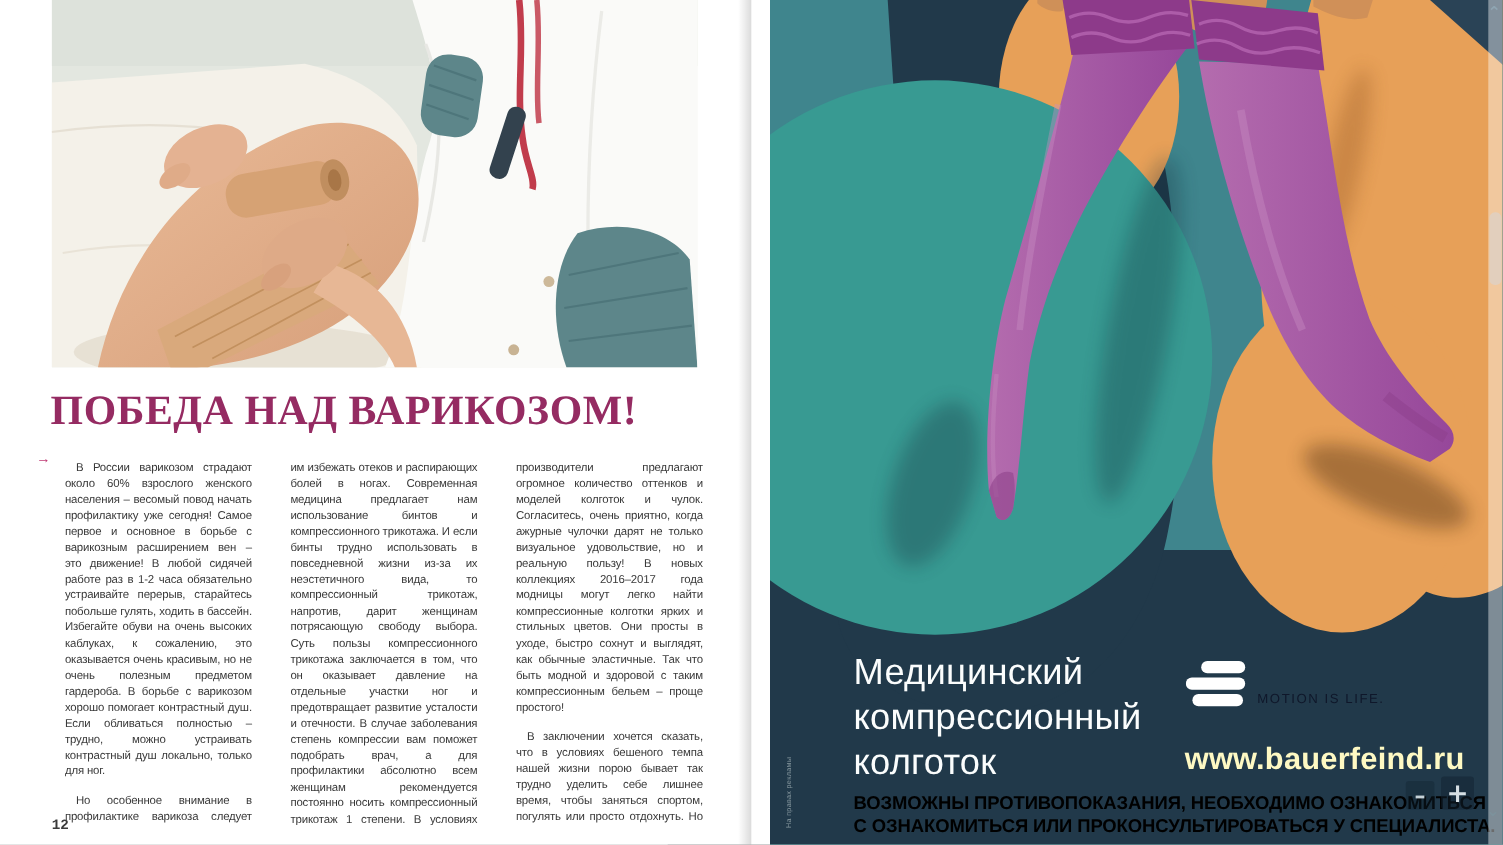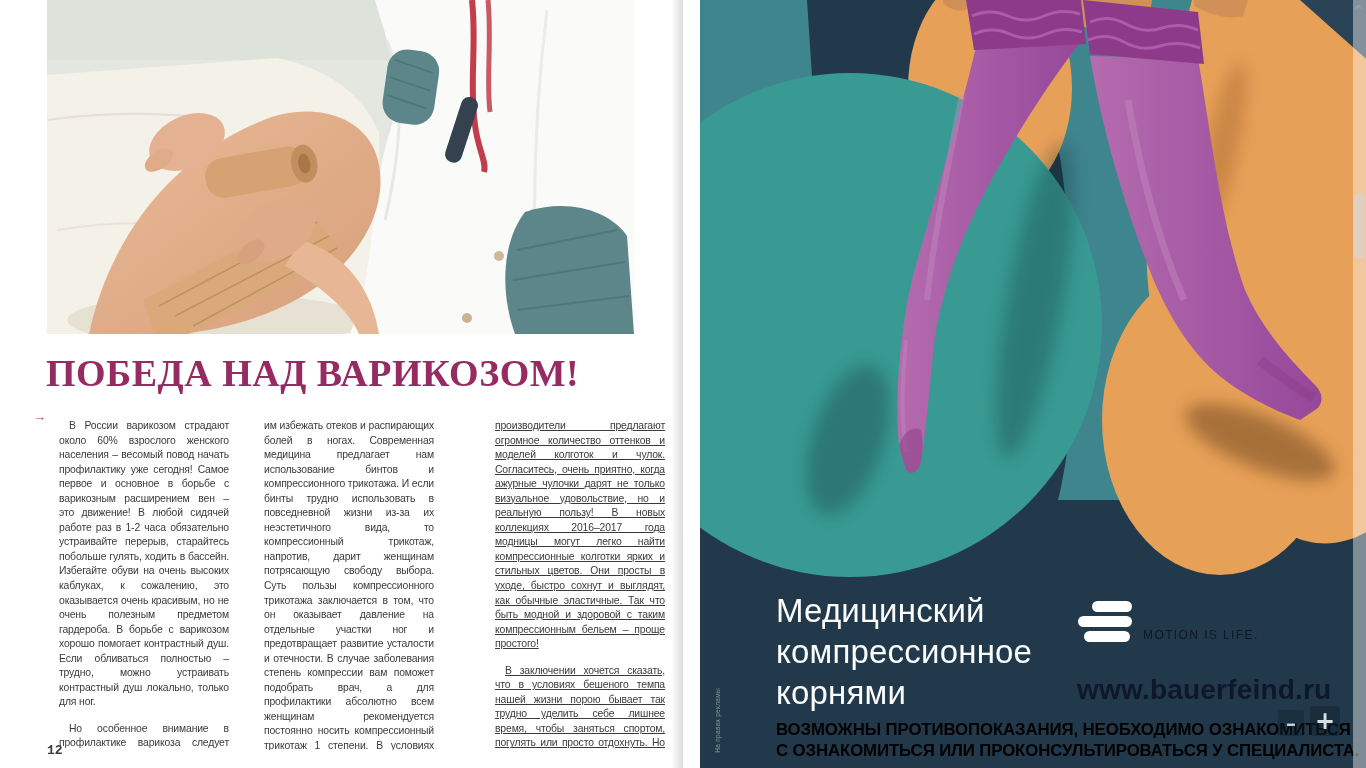--- a/index.html
+++ b/index.html
@@ -10,36 +10,36 @@
   .left-page{position:absolute;left:0;top:0;width:607px;height:768px;background:#fff;}
   .photo{position:absolute;left:47px;top:0;width:587px;height:334px;}
   .article-title{position:absolute;left:46px;top:351px;width:600px;
     font-family:"Liberation Serif",serif;font-weight:700;font-size:38px;letter-spacing:.5px;
     color:#952b62;white-space:nowrap;}
   .lead-arrow{position:absolute;left:33px;top:409px;color:#c03a74;font-size:13px;font-weight:700;}
   .col{position:absolute;top:407px;width:194px;height:343px;overflow:hidden;
     font-size:10.4px;line-height:14.55px;letter-spacing:-.15px;text-align:justify;color:#3a3a3a;}
   .col p{margin:12px;}
   .col p.indent{text-indent:10px;}
-  .col1{left:47px;} .col2{left:252px;} .col3{left:483px;text-decoration:underline;}
+  .col1{left:47px;} .col2{left:252px;} .col3{left:457px;}
   .page-number{position:absolute;left:47px;top:743px;font-size:13px;font-weight:700;color:#3b3b3b;font-family:Liberation Mono, monospace;}
   .gutter{position:absolute;left:671px;top:0;width:12px;height:768px;
     background:linear-gradient(90deg,rgba(0,0,0,0),rgba(0,0,0,.14));}
 
   
   .right-page{position:absolute;left:700px;top:0;width:683px;height:768px;background:#3f858d;}
   .ad-svg{position:absolute;left:0;top:0;}
   .ad-headline{position:absolute;left:76px;top:590px;color:#fbfdfd;font-size:33px;line-height:41px;
     font-weight:400;letter-spacing:.2px;}
   .brand{position:absolute;left:378px;top:597px;width:290px;height:60px;}
   .brand-bars{position:absolute;left:0;top:2px;}
   .brand-name{position:absolute;left:64px;top:0;color:#ffffff;font-weight:700;font-size:26px;letter-spacing:.5px;}
   .brand-reg{font-size:11px;vertical-align:14px;font-weight:400;}
   .brand-tagline{position:absolute;left:65px;top:31px;color:#0f172a;font-size:12px;letter-spacing:1.4px;}
-  .website{position:absolute;left:377px;top:674px;color:#0f172a;font-weight:700;font-size:28px;letter-spacing:.2px;}
+  .website{position:absolute;left:377px;top:674px;color:#fef9c3;font-weight:700;font-size:28px;letter-spacing:.2px;}
   .disclaimer{position:absolute;left:76px;top:719px;color:#000000;font-weight:700;
     font-size:16.8px;line-height:21px;letter-spacing:-.1px;white-space:nowrap;}
   .side-note{position:absolute;left:14px;top:688px;color:#87989f;font-size:6.5px;
     writing-mode:vertical-rl;transform:rotate(180deg);letter-spacing:.3px;}
 
   
   .scrollbar{position:absolute;left:1353px;top:0;width:13px;height:768px;
     background:rgba(255,255,255,.42);z-index:30;}
   .scroll-thumb{position:absolute;left:1354px;top:193px;width:11px;height:66px;background:#e2cfbd;
     border-radius:5px;z-index:31;}
@@ -184,22 +184,22 @@
           <path d="M274,34 Q292,26 310,34 T346,34 T382,32" stroke="#b565b0" stroke-width="3" fill="none" opacity=".8"></path>
           <path d="M383,0 L498,12 L504,64 L390,54 Z" fill="#8d3a8a"></path>
           <path d="M390,22 Q408,14 426,24 T462,28 T498,30" stroke="#b565b0" stroke-width="3" fill="none" opacity=".8"></path>
           <path d="M388,40 Q406,32 424,42 T460,46 T500,48" stroke="#b565b0" stroke-width="3" fill="none" opacity=".8"></path>
         </g>
       </g>
     </svg>
 
     <div class="ad-headline">
       <div>Медицинский</div>
-      <div>компрессионное</div>
-      <div>корнями</div>
+      <div>компрессионный</div>
+      <div>колготок</div>
     </div>
 
     <div class="brand">
       <svg class="brand-bars" width="58" height="46" viewBox="0 0 58 46">
         <rect x="14" y="2" width="40" height="11" rx="5.5" fill="#ffffff"></rect>
         <rect x="0" y="17" width="54" height="11" rx="5.5" fill="#ffffff"></rect>
         <rect x="6" y="32" width="46" height="11" rx="5.5" fill="#ffffff"></rect>
       </svg>
       <div class="brand-tagline">MOTION IS LIFE.</div>
     </div>

